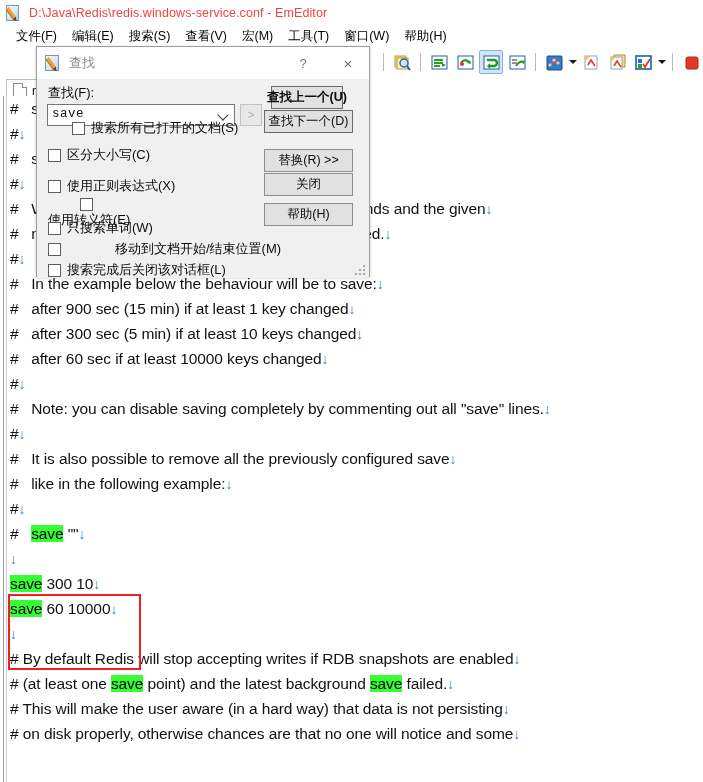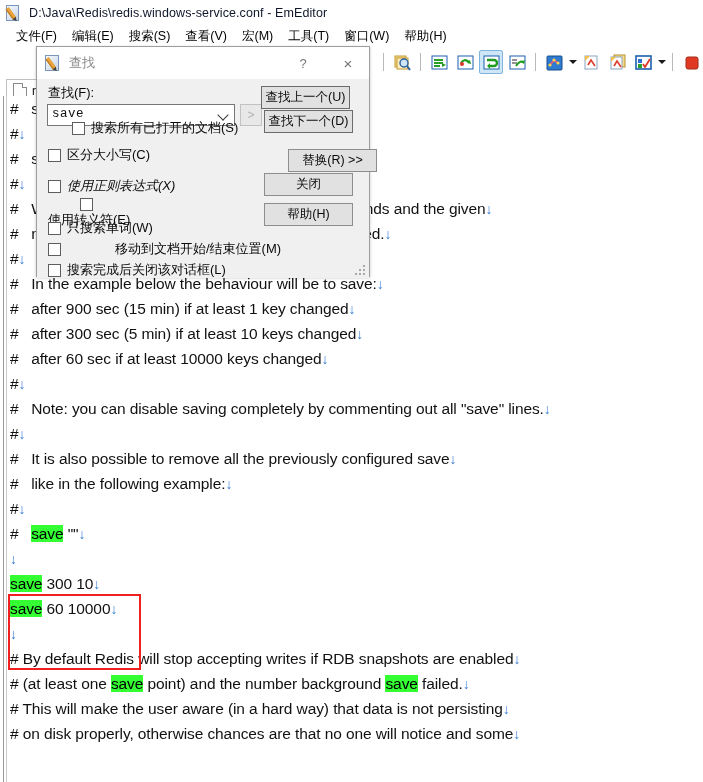--- a/index.html
+++ b/index.html
@@ -45,21 +45,21 @@
   }
   .title-icon .pen:after {
     content: ""; position: absolute; left: -1px; bottom: -3px;
     width: 0; height: 0;
     border-left: 2.5px solid transparent;
     border-right: 2.5px solid transparent;
     border-top: 4px solid #444;
   }
   .title-text {
     font-size: 12.5px;
-    color: #0f172a;
+    color: #ef4444;
     white-space: nowrap;
     letter-spacing: 0.1px;
   }
 
   
   .menubar {
     position: absolute; left: 0; top: 26px;
     width: 703px; height: 21px;
     background: #ffffff;
     display: flex; align-items: center;
@@ -474,21 +474,21 @@
         <div class="line"><span>#</span><span class="eol">↓</span></div>
         <div class="line"><span>#   It is also possible to remove all the previously configured save</span><span class="eol">↓</span></div>
         <div class="line"><span>#   like in the following example:</span><span class="eol">↓</span></div>
         <div class="line"><span>#</span><span class="eol">↓</span></div>
         <div class="line"><span>#   </span><span class="hl">save</span><span> ""</span><span class="eol">↓</span></div>
         <div class="line"><span></span><span class="eol">↓</span></div>
         <div class="line"><span class="hl">save</span><span> 300 10</span><span class="eol">↓</span></div>
         <div class="line"><span class="hl">save</span><span> 60 10000</span><span class="eol">↓</span></div>
         <div class="line"><span></span><span class="eol">↓</span></div>
         <div class="line"><span># By default Redis will stop accepting writes if RDB snapshots are enabled</span><span class="eol">↓</span></div>
-        <div class="line"><span># (at least one </span><span class="hl">save</span><span> point) and the number background </span><span class="hl">save</span><span> failed.</span><span class="eol">↓</span></div>
+        <div class="line"><span># (at least one </span><span class="hl">save</span><span> point) and the latest background </span><span class="hl">save</span><span> failed.</span><span class="eol">↓</span></div>
         <div class="line"><span># This will make the user aware (in a hard way) that data is not persisting</span><span class="eol">↓</span></div>
         <div class="line"><span># on disk properly, otherwise chances are that no one will notice and some</span><span class="eol">↓</span></div>
       </div>
     <div class="redbox"></div>
   </div>
 
   <div class="dialog">
     <div class="dlg-title">
       <span class="dlg-ico">
         <span class="pad"></span>
@@ -509,44 +509,44 @@
       <div class="btn-next-mini">&gt;</div>
 
       <div class="chk-row" style="top:40px;margin-left:24px;">
         <span class="chk-box"></span>
         <span>搜索所有已打开的文档(S)</span>
       </div>
       <div class="chk-row" style="top:67px;">
         <span class="chk-box"></span>
         <span>区分大小写(C)</span>
       </div>
-      <div class="chk-row" style="top:98px;font-style:italic;">
+      <div class="chk-row" style="top:98px;">
         <span class="chk-box"></span>
         <span>使用正则表达式(X)</span>
       </div>
       <div class="chk-row" style="top:119px;flex-direction:column;">
         <span class="chk-box"></span>
         <span>使用转义符(E)</span>
       </div>
       <div class="chk-row" style="top:140px;">
         <span class="chk-box"></span>
         <span>只搜索单词(W)</span>
       </div>
       <div class="chk-row" style="top:161px;gap:48px;">
         <span class="chk-box"></span>
         <span>移动到文档开始/结束位置(M)</span>
       </div>
       <div class="chk-row" style="top:182px;">
         <span class="chk-box"></span>
         <span>搜索完成后关闭该对话框(L)</span>
       </div>
 
-      <div class="dbtn primary" style="left:224px; top:7px; width:89px;">查找上一个(U)</div>
+      <div class="dbtn primary" style="left:234px; top:7px; width:72px;font-weight:bold;">查找上一个(U)</div>
       <div class="dbtn primary" style="left:227px; top:31px; width:89px;">查找下一个(D)</div>
-      <div class="dbtn" style="left:227px; top:70px; width:89px;margin-left:24px;">替换(R) &gt;&gt;</div>
+      <div class="dbtn" style="left:227px; top:70px; width:89px;">替换(R) &gt;&gt;</div>
       <div class="dbtn" style="left:227px; top:94px; width:89px;">关闭</div>
       <div class="dbtn" style="left:227px; top:124px; width:89px;">帮助(H)</div>
 
       <div class="grip">
         <i style="left:8px;top:0;"></i>
         <i style="left:4px;top:4px;"></i>
           <i style="left:8px;top:4px;"></i>
         <i style="left:0;top:8px;"></i>
           <i style="left:4px;top:8px;"></i>
           <i style="left:8px;top:8px;"></i>

